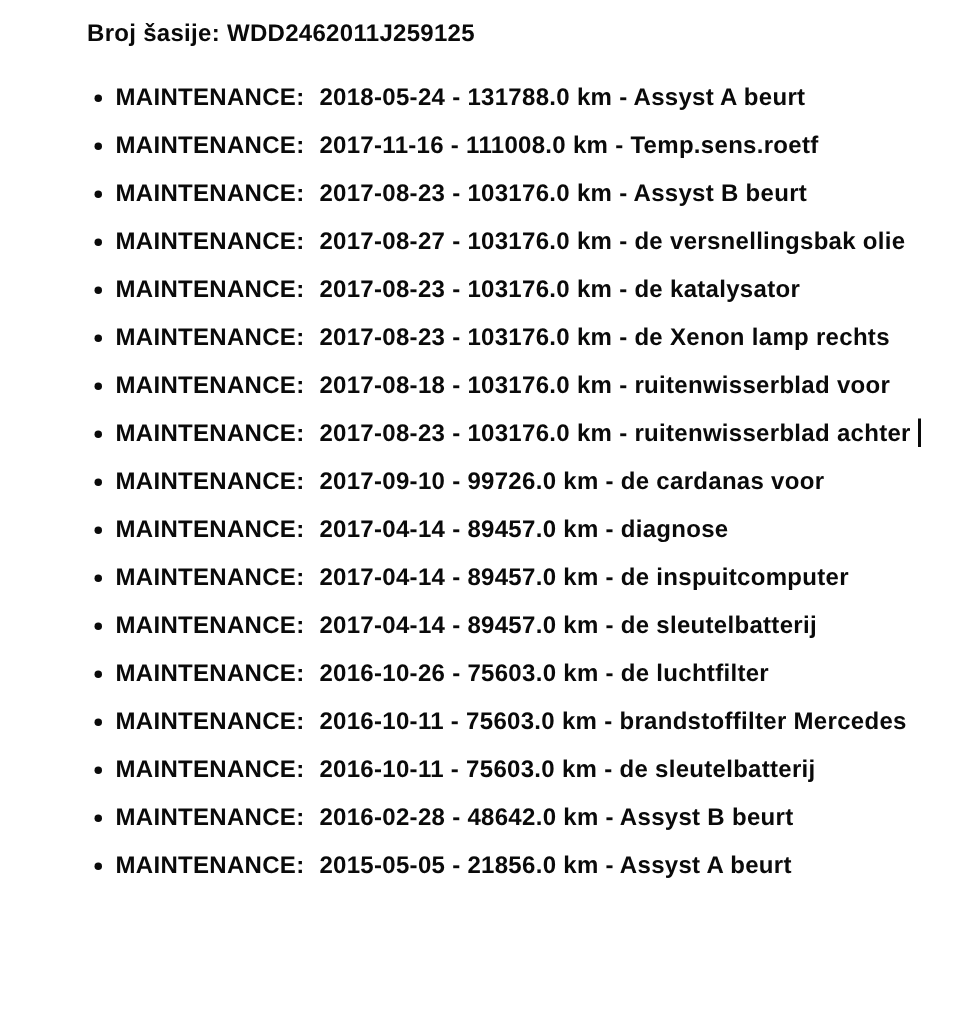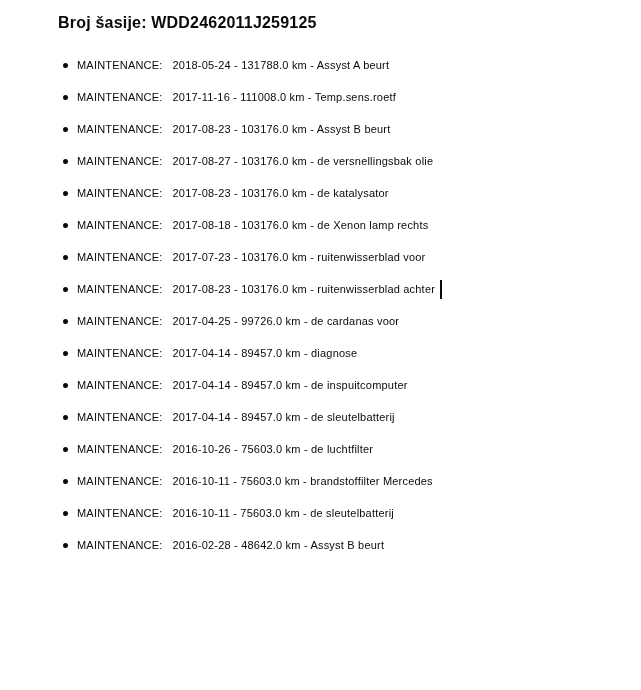--- a/index.html
+++ b/index.html
@@ -30,22 +30,22 @@
   ul.entries {
     list-style: none;
     margin: 24px 0 0 0;
     padding: 0;
   }
   li.entry {
     position: relative;
     padding-left: 19px;
     height: 19px;
     margin-bottom: 13px;
-    font-weight: normal;
-    font-size: 11px;
+    font-weight: bold;
+    font-size: 16px;
     line-height: 19px;
     letter-spacing: 0.2px;
     white-space: nowrap;
   }
   .bullet {
     position: absolute;
     left: 5px;
     top: 7px;
     width: 5px;
     height: 5px;
@@ -97,36 +97,36 @@
         <span class="label">MAINTENANCE:</span><span class="detail">2017-08-27 - 103176.0 km - de versnellingsbak olie</span>
       </li>
 
       <li class="entry">
         <span class="bullet"></span>
         <span class="label">MAINTENANCE:</span><span class="detail">2017-08-23 - 103176.0 km - de katalysator</span>
       </li>
 
       <li class="entry">
         <span class="bullet"></span>
-        <span class="label">MAINTENANCE:</span><span class="detail">2017-08-18 - 103176.0 km - de Xenon lamp rechts</span>
+        <span class="label">MAINTENANCE:</span><span class="detail">2017-08-23 - 103176.0 km - de Xenon lamp rechts</span>
       </li>
 
       <li class="entry">
         <span class="bullet"></span>
-        <span class="label">MAINTENANCE:</span><span class="detail">2017-07-23 - 103176.0 km - ruitenwisserblad voor</span>
+        <span class="label">MAINTENANCE:</span><span class="detail">2017-08-18 - 103176.0 km - ruitenwisserblad voor</span>
       </li>
 
       <li class="entry">
         <span class="bullet"></span>
         <span class="label">MAINTENANCE:</span><span class="detail">2017-08-23 - 103176.0 km - ruitenwisserblad achter</span><span class="caret visible"></span>
       </li>
 
       <li class="entry">
         <span class="bullet"></span>
-        <span class="label">MAINTENANCE:</span><span class="detail">2017-04-25 - 99726.0 km - de cardanas voor</span>
+        <span class="label">MAINTENANCE:</span><span class="detail">2017-09-10 - 99726.0 km - de cardanas voor</span>
       </li>
 
       <li class="entry">
         <span class="bullet"></span>
         <span class="label">MAINTENANCE:</span><span class="detail">2017-04-14 - 89457.0 km - diagnose</span>
       </li>
 
       <li class="entry">
         <span class="bullet"></span>
         <span class="label">MAINTENANCE:</span><span class="detail">2017-04-14 - 89457.0 km - de inspuitcomputer</span>
@@ -152,14 +152,18 @@
       <li class="entry">
         <span class="bullet"></span>
         <span class="label">MAINTENANCE:</span><span class="detail">2016-10-11 - 75603.0 km - de sleutelbatterij</span>
       </li>
 
       <li class="entry">
         <span class="bullet"></span>
         <span class="label">MAINTENANCE:</span><span class="detail">2016-02-28 - 48642.0 km - Assyst B beurt</span>
       </li>
 
+      <li class="entry">
+        <span class="bullet"></span>
+        <span class="label">MAINTENANCE:</span><span class="detail">2015-05-05 - 21856.0 km - Assyst A beurt</span>
+      </li>
     </ul>
 </div>
 
 </body></html>

